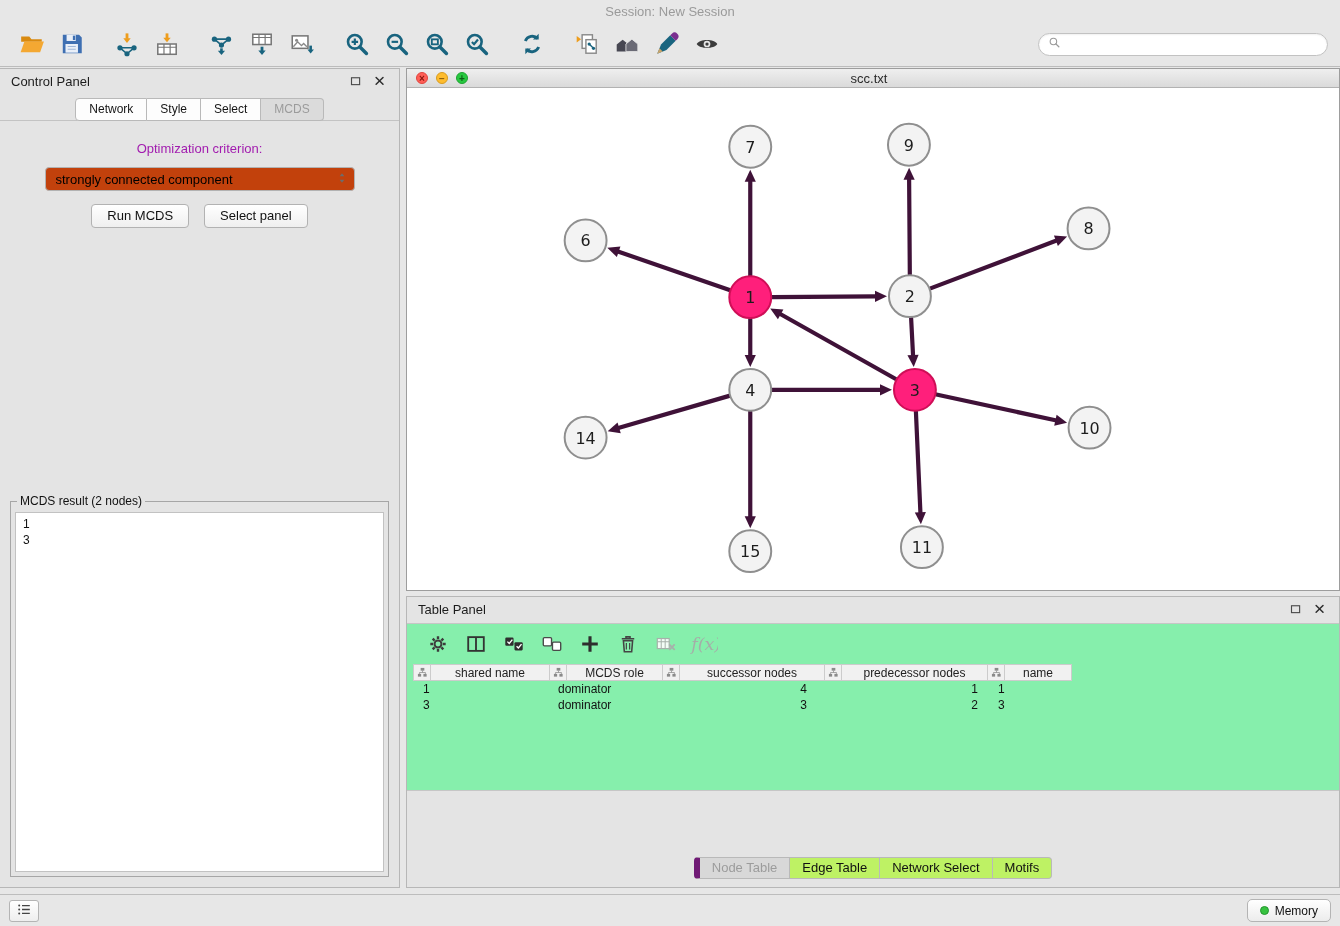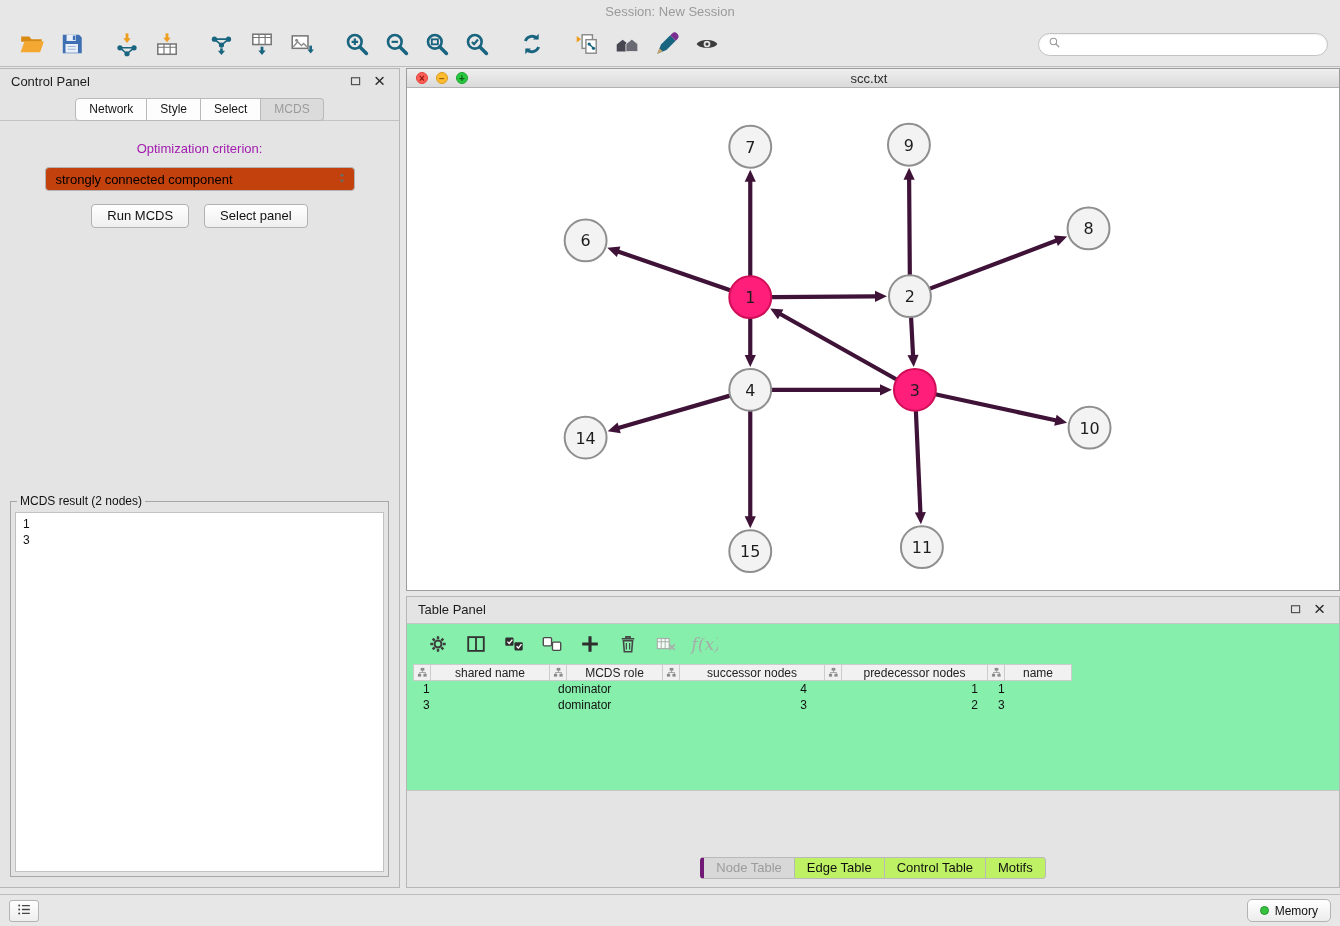--- a/index.html
+++ b/index.html
@@ -95,21 +95,21 @@
     display:flex; align-items:flex-end; font-size:12px; color:#222; }
   .th:first-child { border-left:1px solid #cccccc; }
   .th-icon { width:17px; height:100%; border-right:1px solid #cccccc;
     display:flex; align-items:center; justify-content:center; }
   .th-label { flex:1; text-align:center; white-space:nowrap; overflow:hidden; }
   .tr { display:flex; height:16px; font-size:12px; color:#111; align-items:center; }
   .td { white-space:nowrap; overflow:hidden; }
   .table-tabs { position:absolute; bottom:8px; left:0; right:0; display:flex; justify-content:center; }
   .t-tab { font-size:13px; padding:2px 12px 3px; background:#bef264; border:1px solid #b9b9b9;
     border-left:none; color:#111; cursor:default; }
-  .t-tab:first-child { border-left:4px solid #701a75; border-top-left-radius:4px; border-bottom-left-radius:4px; }
+  .t-tab:first-child { border-left:6px solid #701a75; border-top-left-radius:4px; border-bottom-left-radius:4px; }
   .t-tab:last-child { border-top-right-radius:4px; border-bottom-right-radius:4px; }
   .t-tab.active { background:#d8d8d8; color:#9c9c9c; }
 
   
   .status-bar { position:absolute; left:0; right:0; bottom:0; height:32px;
     border-top:1px solid #bdbdbd; display:flex; align-items:center; padding:0 9px; background:#e7e7e7; }
   .list-btn { width:30px; height:22px; background:linear-gradient(#ffffff,#eeeeee);
     border:1px solid #b4b4b4; border-radius:3px; display:flex; align-items:center; justify-content:center; cursor:default; }
   .memory-btn { margin-left:auto; height:23px; border:1px solid #b4b4b4; border-radius:5px;
     background:linear-gradient(#ffffff,#ececec); display:flex; align-items:center; gap:6px;
@@ -570,21 +570,21 @@
           <div class="td" style="width:113px;text-align:left;padding:0 8px">dominator</div>
           <div class="td" style="width:162px;text-align:right;padding:0 18px 0 8px">3</div>
           <div class="td" style="width:163px;text-align:right;padding:0 10px 0 8px">2</div>
           <div class="td" style="width:84px;text-align:left;padding:0 8px 0 10px">3</div>
         </div>
       </div>
   </div>
   <div class="table-tabs" id="table-tabs">
       <span class="t-tab active">Node Table</span>
       <span class="t-tab">Edge Table</span>
-      <span class="t-tab">Control Table</span>
+      <span class="t-tab">Network Select</span>
       <span class="t-tab">Motifs</span>
     </div>
 </div>
 
 <div class="status-bar">
   <button class="list-btn">
       <span id="list-icon-slot"><svg width="17" height="17" viewBox="0 0 24 24">
           <circle cx="4.5" cy="6.5" r="1.4" fill="#444"></circle>
           <circle cx="4.5" cy="12" r="1.4" fill="#444"></circle>
           <circle cx="4.5" cy="17.5" r="1.4" fill="#444"></circle>

